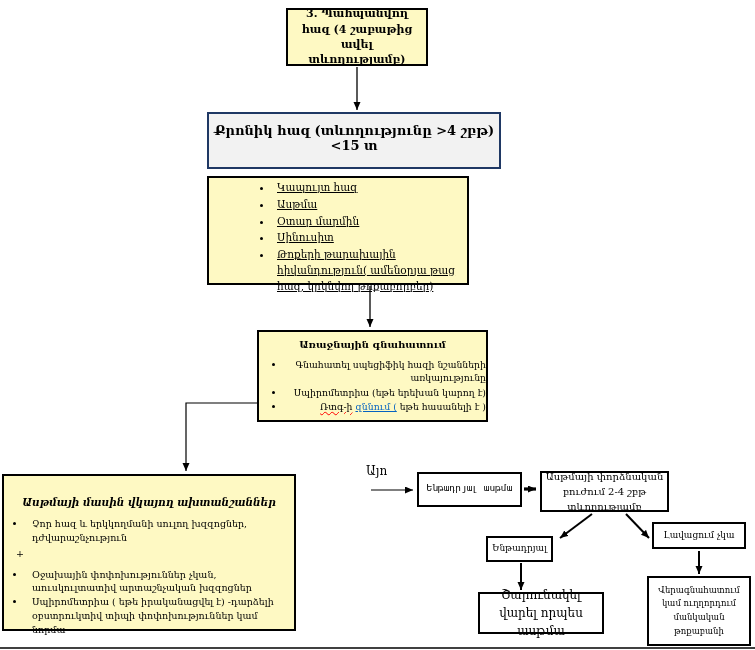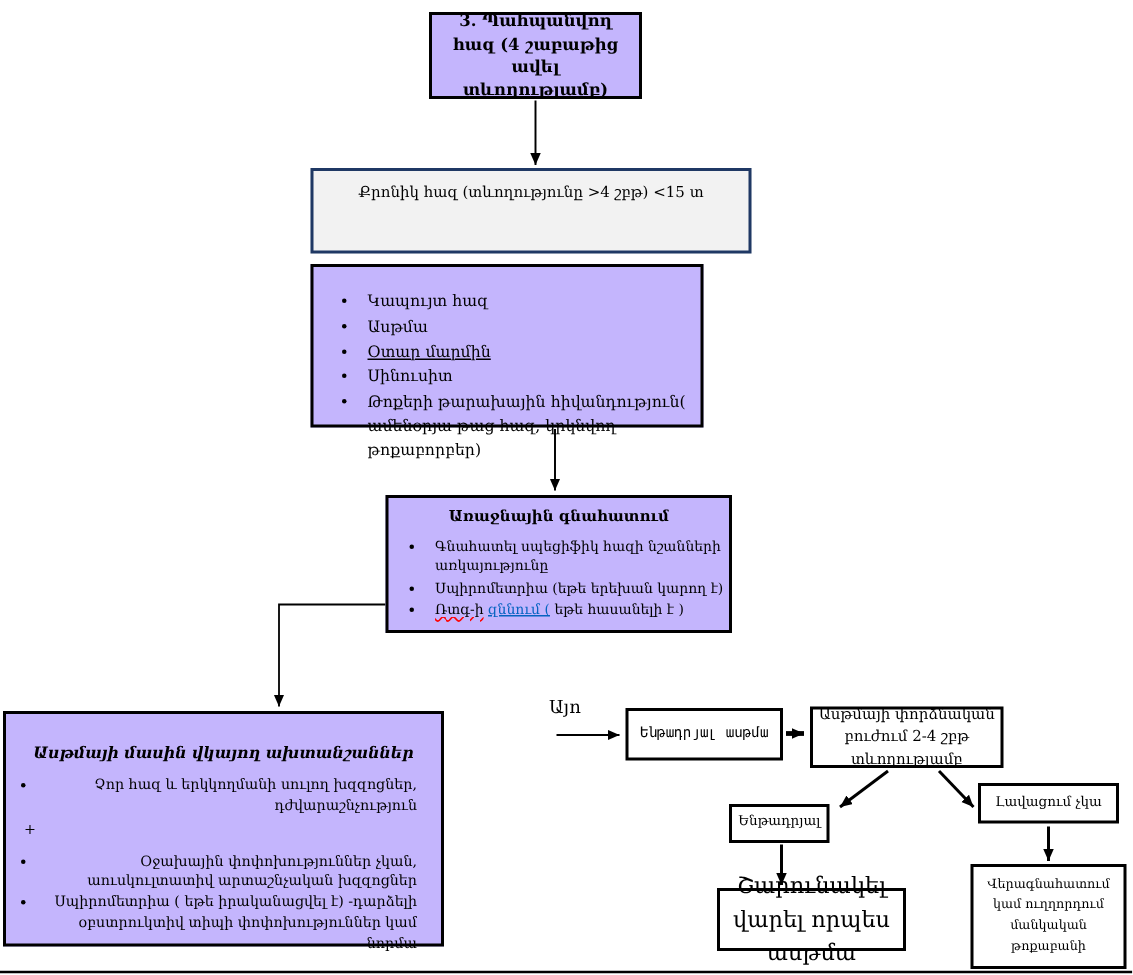--- a/index.html
+++ b/index.html
@@ -1,60 +1,60 @@
 <!DOCTYPE html>
 <html><head>
 <meta charset="utf-8">
 <style>
   html,body{margin:0;padding:0;background:#fff;}
   #canvas{
     position:relative;width:755px;height:650px;background:#fff;overflow:hidden;
     font-family:"DejaVu Serif","DejaVu Sans",serif;color:#000;
   }
-  .box{position:absolute;border:2px solid #000;background:#c4b5fd;box-sizing:border-box;}
+  .box{position:absolute;border:2px solid #000;background:#fef9c3;box-sizing:border-box;}
   svg.connectors{position:absolute;left:0;top:0;width:755px;height:650px;pointer-events:none;}
 
   
   .top-box{left:286px;top:8px;width:142px;height:58px;display:flex;align-items:center;justify-content:center;
     text-align:center;font-weight:bold;font-size:11px;line-height:1.4;padding:2px 8px;}
 
   
   .chronic-box{left:207px;top:112px;width:294px;height:57px;border:2px solid #1f3864;background:#f2f2f2;
-    text-align:center;font-weight:normal;font-size:10px;padding-top:9px;}
+    text-align:center;font-weight:bold;font-size:13px;padding-top:9px;}
 
   
   .ddx-box{left:207px;top:176px;width:262px;height:109px;font-size:10.5px;}
-  .ddx-box ul{margin:16px 0 0 0;padding-left:32px;line-height:1.5;}
+  .ddx-box ul{margin:2px 0 0 0;padding-left:64px;line-height:1.5;text-decoration:underline;}
   .ddx-box li{margin:0 0 1px 0;padding-left:4px;}
   .u{text-decoration:underline;}
 
   
   .eval-box{left:257px;top:330px;width:231px;height:92px;font-size:9.3px;}
   .eval-title{text-align:center;font-weight:bold;font-size:10px;margin-top:7px;}
   .eval-box ul{margin:8px 0 0 0;padding-left:26px;line-height:1.45;}
-  .eval-box li{margin:0 0 1px 0;padding-left:5px;}
+  .eval-box li{margin:0 0 1px 0;padding-left:5px;text-align:right;}
   .misspelled{text-decoration:underline;text-decoration-style:wavy;text-decoration-color:#ff0000;}
   .link{color:#0563c1;text-decoration:underline;}
 
   
   .signs-box{left:2px;top:474px;width:294px;height:157px;font-size:9.5px;}
   .signs-title{text-align:center;font-weight:bold;font-size:10.5px;margin-top:20px;font-style:italic;}
-  .signs-box ul{margin:9px 16px 0 0;padding-left:22px;line-height:1.45;text-align:right;}
+  .signs-box ul{margin:9px 16px 0 0;padding-left:22px;line-height:1.45;}
   .signs-box li{margin:0;padding-left:6px;}
   .plus-line{margin:3px 0 6px 12px;}
   .li-gap{margin-top:2px;}
 
   
   .sbox{position:absolute;border:2px solid #000;background:#fff;box-sizing:border-box;
     display:flex;align-items:center;justify-content:center;text-align:center;line-height:1.5;}
   .suspected-box{left:417px;top:472px;width:105px;height:35px;font-size:9.5px;font-family:Liberation Mono, monospace;}
   .trial-box{left:540px;top:471px;width:129px;height:41px;font-size:10px;padding:0 3px;}
   .improve-box{left:486px;top:536px;width:67px;height:26px;font-size:9px;}
   .noimprove-box{left:652px;top:522px;width:94px;height:27px;font-size:9px;text-align:right;}
-  .continue-box{left:478px;top:592px;width:126px;height:42px;font-size:15px;padding:0 6px;}
+  .continue-box{left:478px;top:592px;width:126px;height:42px;font-size:12px;padding:0 6px;}
   .reassess-box{left:647px;top:576px;width:104px;height:70px;font-size:8.5px;line-height:1.6;padding:12px 4px;}
 
   .yes-label{position:absolute;left:366px;top:464px;font-size:12px;}
 </style>
 </head>
 <body>
 
 <div id="canvas">
 
   <svg class="connectors" viewBox="0 0 755 650">

